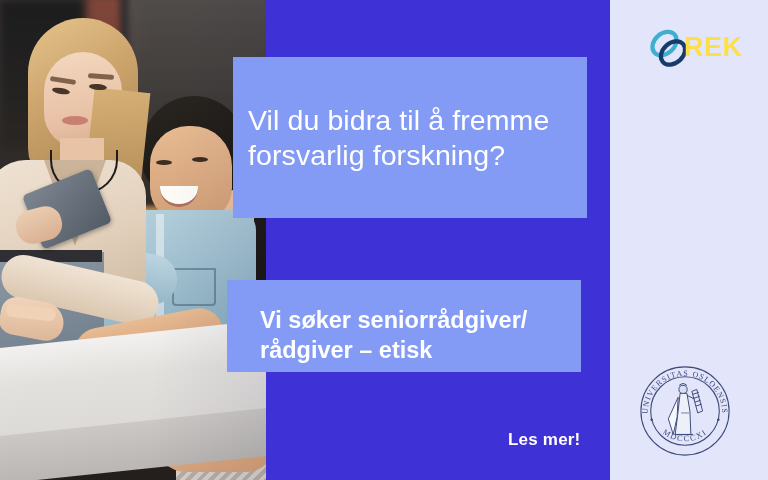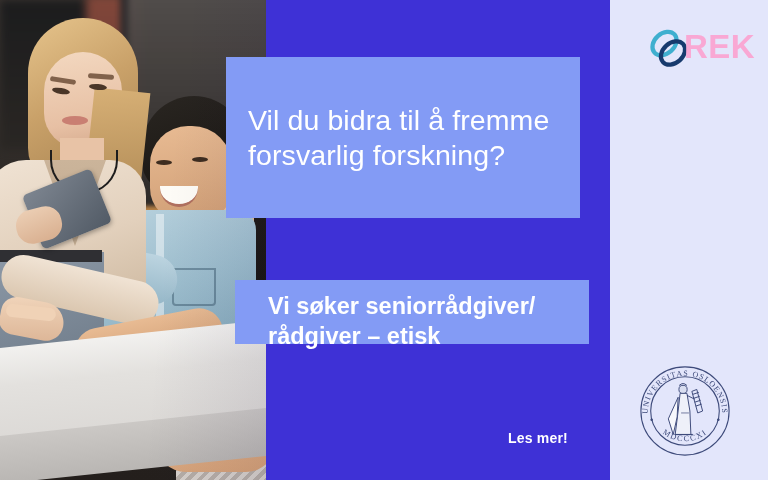--- a/index.html
+++ b/index.html
@@ -385,68 +385,67 @@
 
   
   .txt-box {
     position: absolute;
     background: #839BF5;
     box-sizing: border-box;
     display: flex;
     align-items: center;
   }
   .box-question {
-    left: 226px; top: 57px;
+    left: 233px; top: 57px;
     width: 354px; height: 161px;
-    padding: 0 0 0 22px;
+    padding: 0 0 0 15px;
   }
   .box-question .line {
     color: #ffffff;
     font-size: 28.5px;
     line-height: 35px;
     font-weight: 400;
     letter-spacing: .1px;
     white-space: nowrap;
   }
   .box-role {
     left: 227px; top: 280px;
-    width: 354px; height: 64px;
+    width: 354px; height: 92px;
     padding: 17px 0 0 33px;
-    margin-left: 8px;
   }
   .box-role .line {
     color: #ffffff;
     font-size: 23.5px;
     line-height: 30px;
     font-weight: bold;
     letter-spacing: 0;
     white-space: nowrap;
   }
 
   .cta {
     position: absolute;
     left: 508px; top: 430px;
     color: #ffffff;
-    font-size: 14px;
+    font-size: 17px;
     font-weight: bold;
     letter-spacing: .2px;
   }
 
   
   .rek-logo {
     position: absolute;
     left: 648px; top: 26px;
     width: 88px; height: 44px;
   }
   .rek-text {
     position: absolute;
     left: 36px; top: 8px;
-    font-size: 33px;
+    font-size: 27px;
     font-weight: bold;
-    color: #f9a8d4;
+    color: #fde047;
     letter-spacing: .5px;
     line-height: 26px;
   }
 
   
   .uio-seal {
     position: absolute;
     left: 636px; top: 362px;
     width: 98px; height: 98px;
   }

